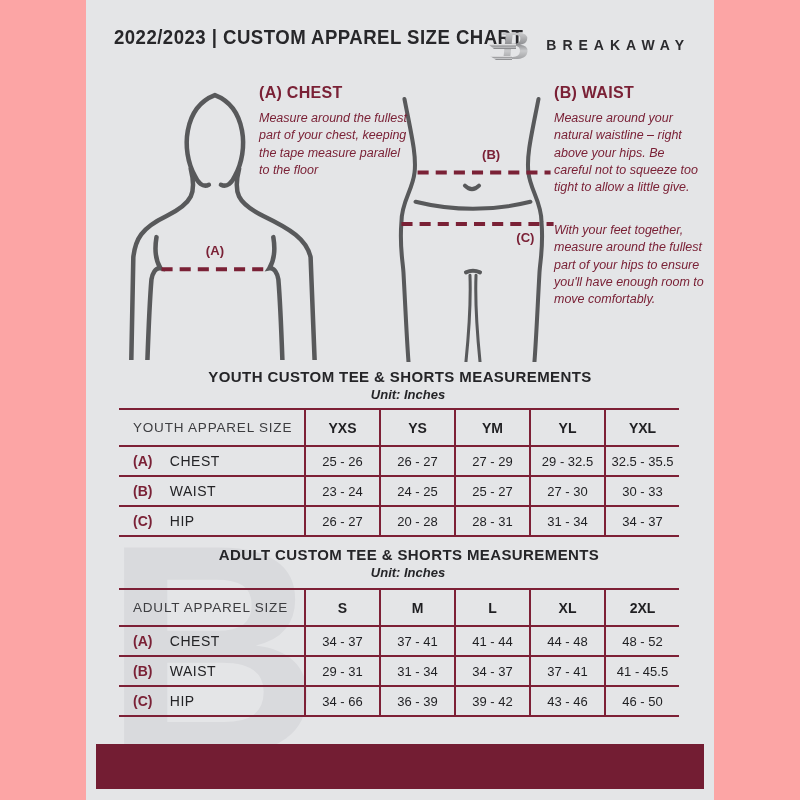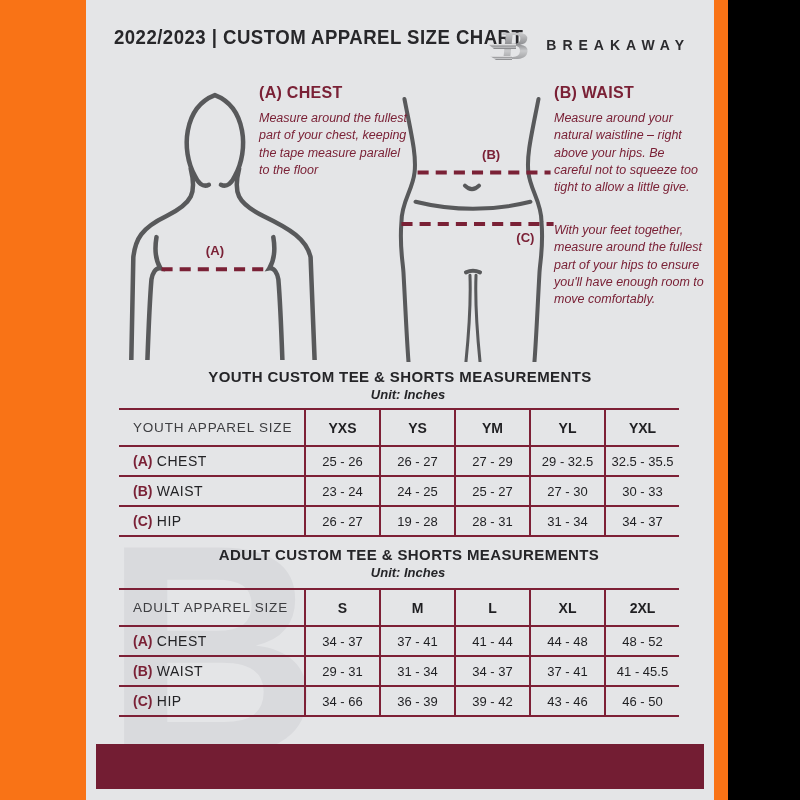--- a/index.html
+++ b/index.html
@@ -1,16 +1,16 @@
 <!DOCTYPE html>
 <html><head>
 <meta charset="utf-8">
 <style>
   html,body{margin:0;padding:0;background:#000;width:800px;height:800px;overflow:hidden;}
-  .stage{position:relative;width:728px;height:800px;background:#f97316;font-family:"Liberation Sans",sans-serif;}
+  .stage{position:relative;width:800px;height:800px;background:#fca5a5;font-family:"Liberation Sans",sans-serif;}
   .page{position:absolute;left:86px;top:0;width:628px;height:800px;background:#e4e5e7;overflow:hidden;}
 
   
   .hdr{position:absolute;left:0;top:0;width:100%;height:70px;z-index:2;}
   .hdr-title{position:absolute;left:28px;top:26px;font-size:20px;font-weight:700;color:#27272a;
              letter-spacing:.5px;transform:scaleX(.93);transform-origin:left center;white-space:nowrap;}
   .brand{position:absolute;right:24px;top:24px;display:flex;align-items:center;gap:8px;}
   .brand-name{font-size:14px;font-weight:700;color:#2b2b2e;letter-spacing:6px;}
 
   
@@ -39,21 +39,21 @@
              border-top:2px solid #7d2036;border-bottom:2px solid #7d2036;background:transparent;}
   #youth-table{top:408px;} #adult-table{top:588px;}
   table.size th,table.size td{border-bottom:2px solid #7d2036;padding:0;background:transparent;}
   table.size th+th,table.size td+td{border-left:2px solid #7d2036;}
   table.size thead th{height:35px;font-size:14px;font-weight:700;color:#1f1f22;text-align:center;}
   table.size thead th.c0{font-size:13.5px;font-weight:500;color:#3d3d40;letter-spacing:.8px;
                          text-align:left;padding-left:14px;}
   table.size tbody td{height:28px;font-size:13px;color:#1f1f22;text-align:center;}
   table.size tbody td.row-label{text-align:left;padding-left:14px;font-size:14px;}
   table.size tbody td.row-label .prefix{font-weight:800;color:#7a2136;}
-  table.size tbody td.row-label .lbl{color:#232326;letter-spacing:.5px;}
+  table.size tbody td.row-label .lbl{color:#232326;letter-spacing:.5px;padding-left:13px;}
 
   
   .watermark{position:absolute;left:18px;top:500px;font-size:300px;font-weight:600;color:#d9dadd;
              z-index:0;line-height:1;user-select:none;}
   .footer-bar{position:absolute;left:10px;right:10px;top:744px;height:45px;background:#731d33;z-index:3;}
 </style>
 </head>
 <body>
 
 <div class="stage">
@@ -155,21 +155,21 @@
             <td class="row-label"><span class="prefix">(B)</span><span class="lbl"> WAIST</span></td>
             <td>23 - 24</td>
             <td>24 - 25</td>
             <td>25 - 27</td>
             <td>27 - 30</td>
             <td>30 - 33</td>
           </tr>
           <tr>
             <td class="row-label"><span class="prefix">(C)</span><span class="lbl"> HIP</span></td>
             <td>26 - 27</td>
-            <td>19 - 28</td>
+            <td>20 - 28</td>
             <td>28 - 31</td>
             <td>31 - 34</td>
             <td>34 - 37</td>
           </tr>
         </tbody>
     </table>
 
     <div class="sec-title" id="adult-title">ADULT CUSTOM TEE &amp; SHORTS MEASUREMENTS</div>
     <div class="sec-unit" id="adult-unit">Unit: Inches</div>
     <table class="size" id="adult-table">

